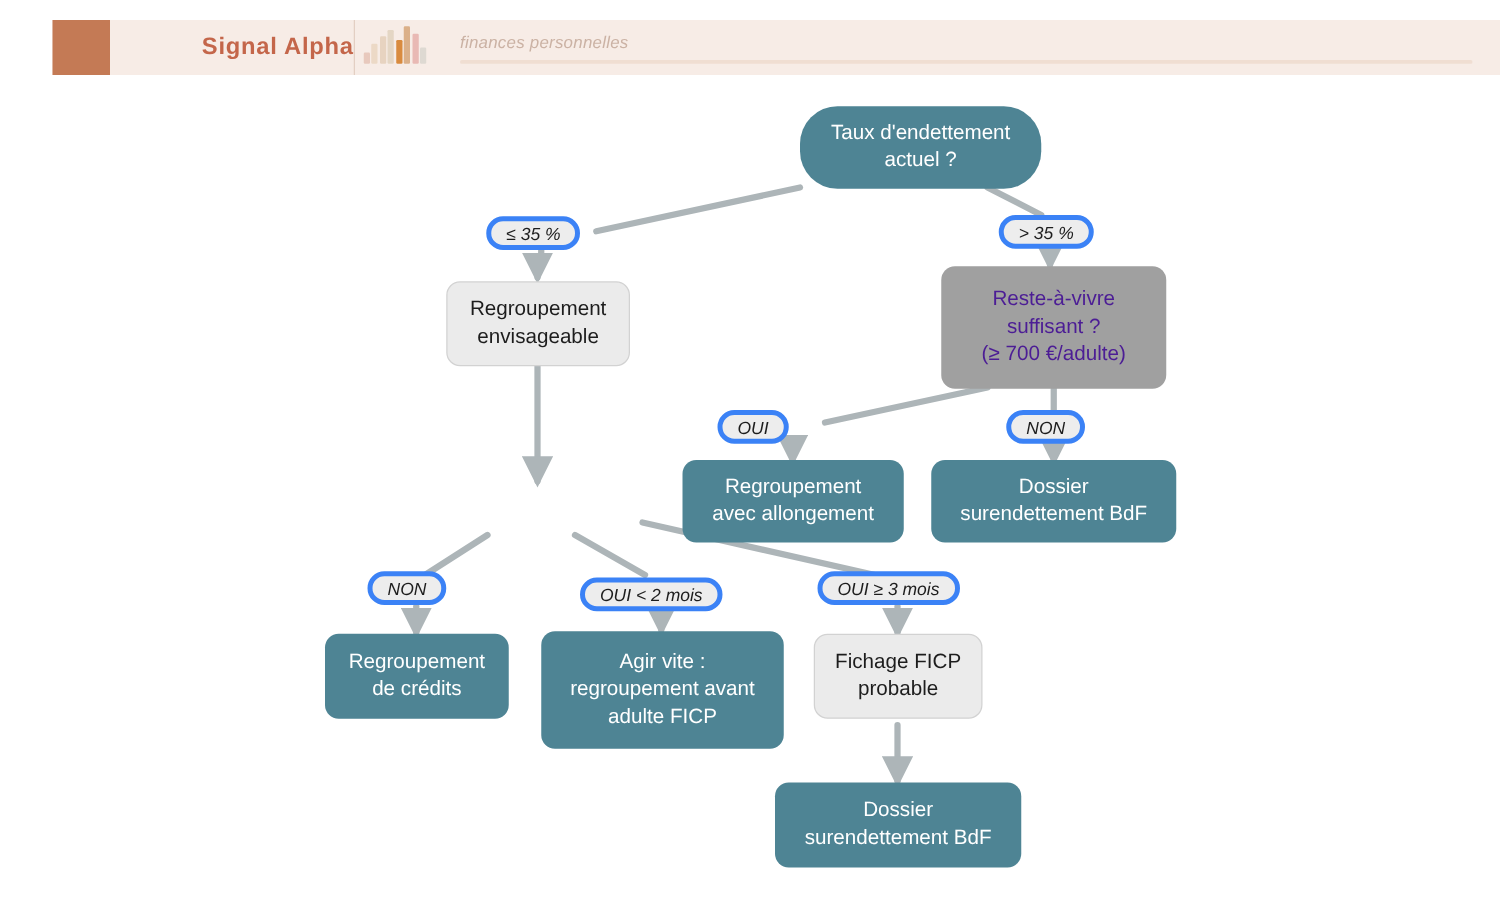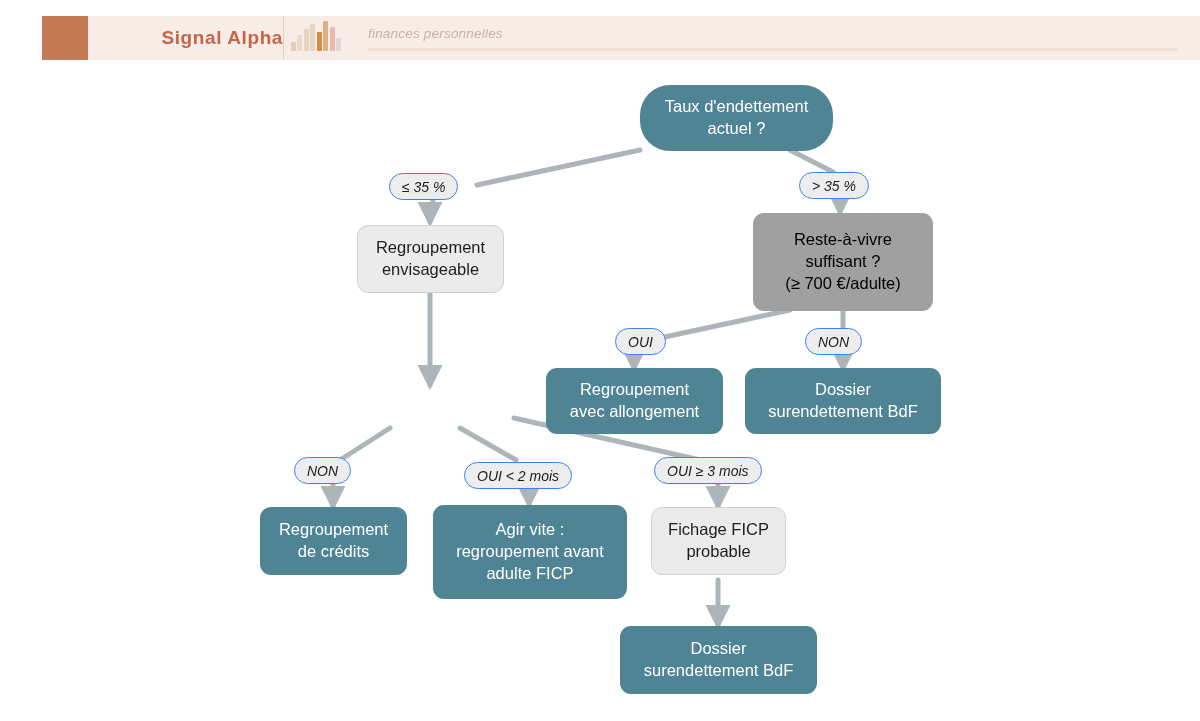--- a/index.html
+++ b/index.html
@@ -60,28 +60,28 @@
     box-sizing:border-box;
     display:flex;align-items:center;justify-content:center;
     text-align:center;
     border-radius:11px;
     font-size:16.5px;
     line-height:1.32;
     padding:6px 10px;
     white-space:pre-line;
   }
   .node.teal{background:#4e8494;color:#ffffff;}
-  .node.gray{background:#a0a0a0;color:#000000;}
+  .node.gray{background:#a0a0a0;color:#4c1d95;}
   .node.light{background:#ebebeb;color:#1d1d1d;border:1px solid #d2d2d2;}
 
   .pill{
     position:absolute;
     box-sizing:border-box;
     display:flex;align-items:center;justify-content:center;
-    background:#ededed;border:1px solid #3b82f6;
+    background:#ededed;border:4px solid #3b82f6;
     border-radius:14px;
     color:#1d1d1d;
     font-size:14px;font-style:italic;
     height:27px;
     padding:0 12px;
     white-space:nowrap;
   }
 </style>
 </head>
 <body>
@@ -183,21 +183,21 @@
   <div class="node light" style="left:651px;top:447px;width:135px;height:68px;">Fichage FICP
 probable</div>
 
   <div class="node teal" style="left:620px;top:566px;width:197px;height:68px;">Dossier
 surendettement BdF</div>
 
   <div class="pill" style="left:389px;top:113px;">≤ 35 %</div>
 
   <div class="pill" style="left:799px;top:112px;">&gt; 35 %</div>
 
-  <div class="pill" style="left:615px;top:268px;font-style:italic;">OUI</div>
+  <div class="pill" style="left:574px;top:268px;font-style:italic;">OUI</div>
 
   <div class="pill" style="left:805px;top:268px;">NON</div>
 
   <div class="pill" style="left:294px;top:397px;">NON</div>
 
   <div class="pill" style="left:464px;top:402px;">OUI &lt; 2 mois</div>
 
   <div class="pill" style="left:654px;top:397px;">OUI ≥ 3 mois</div>
 
 </div>

